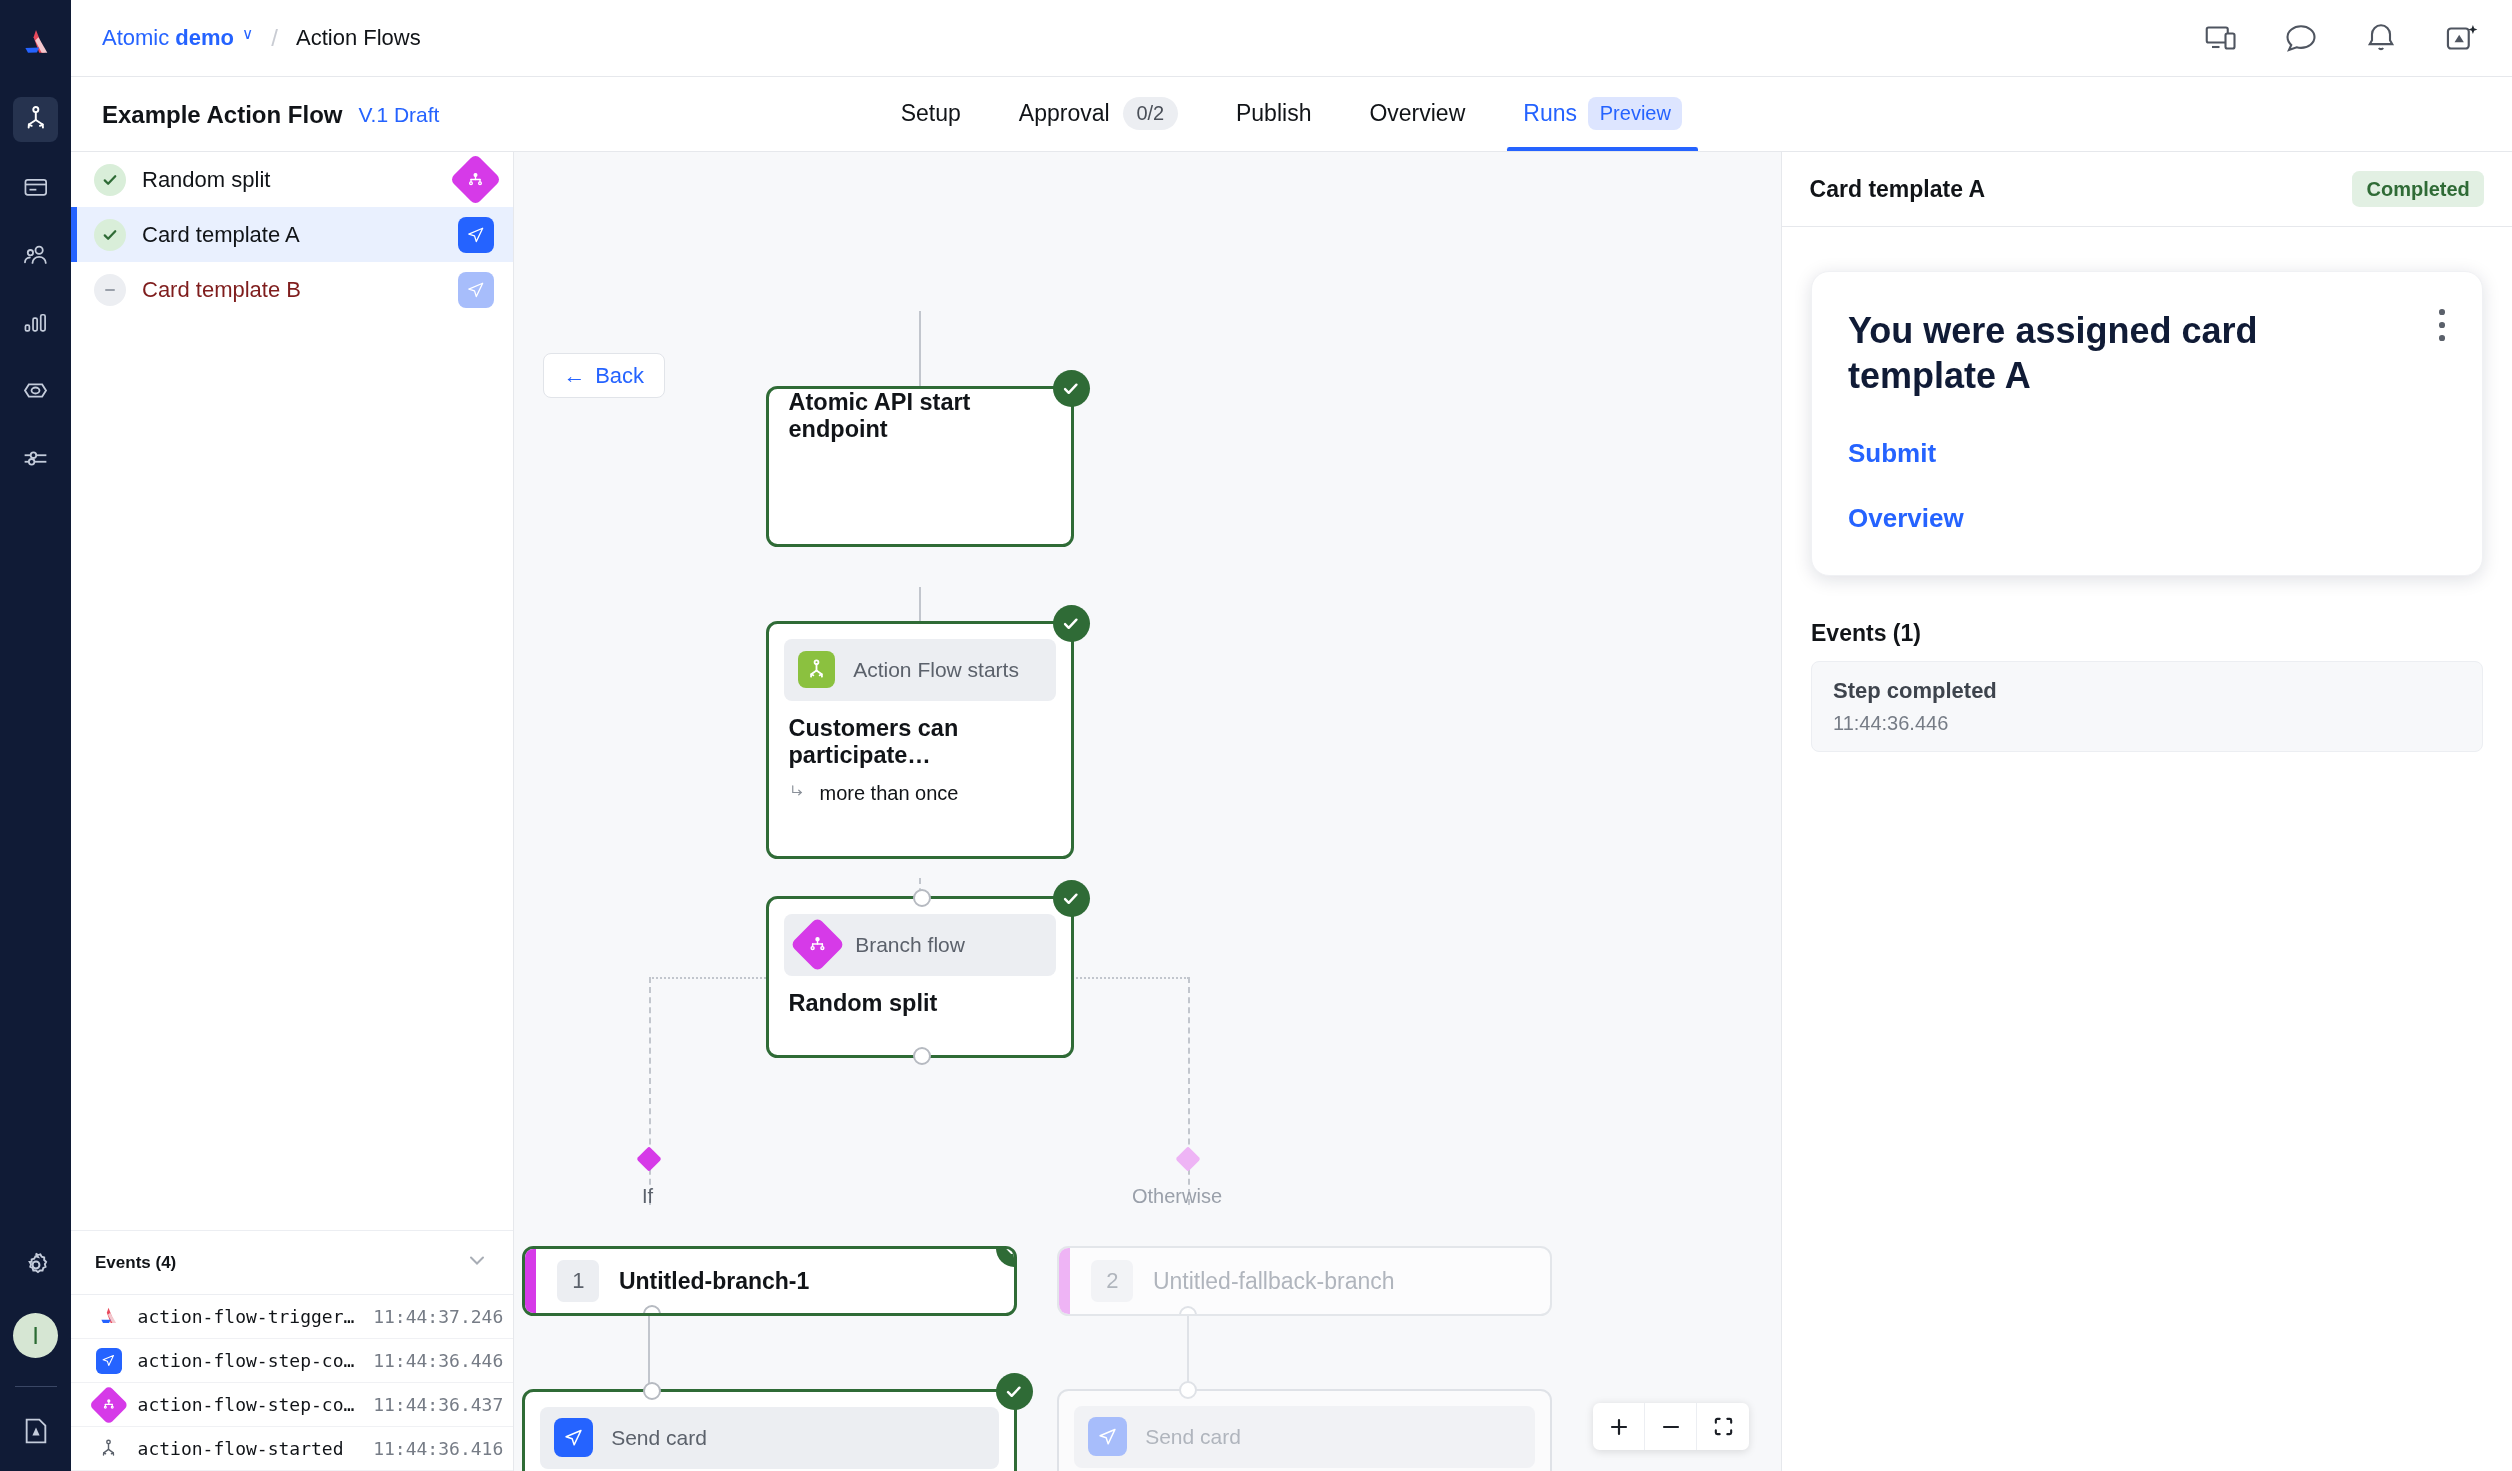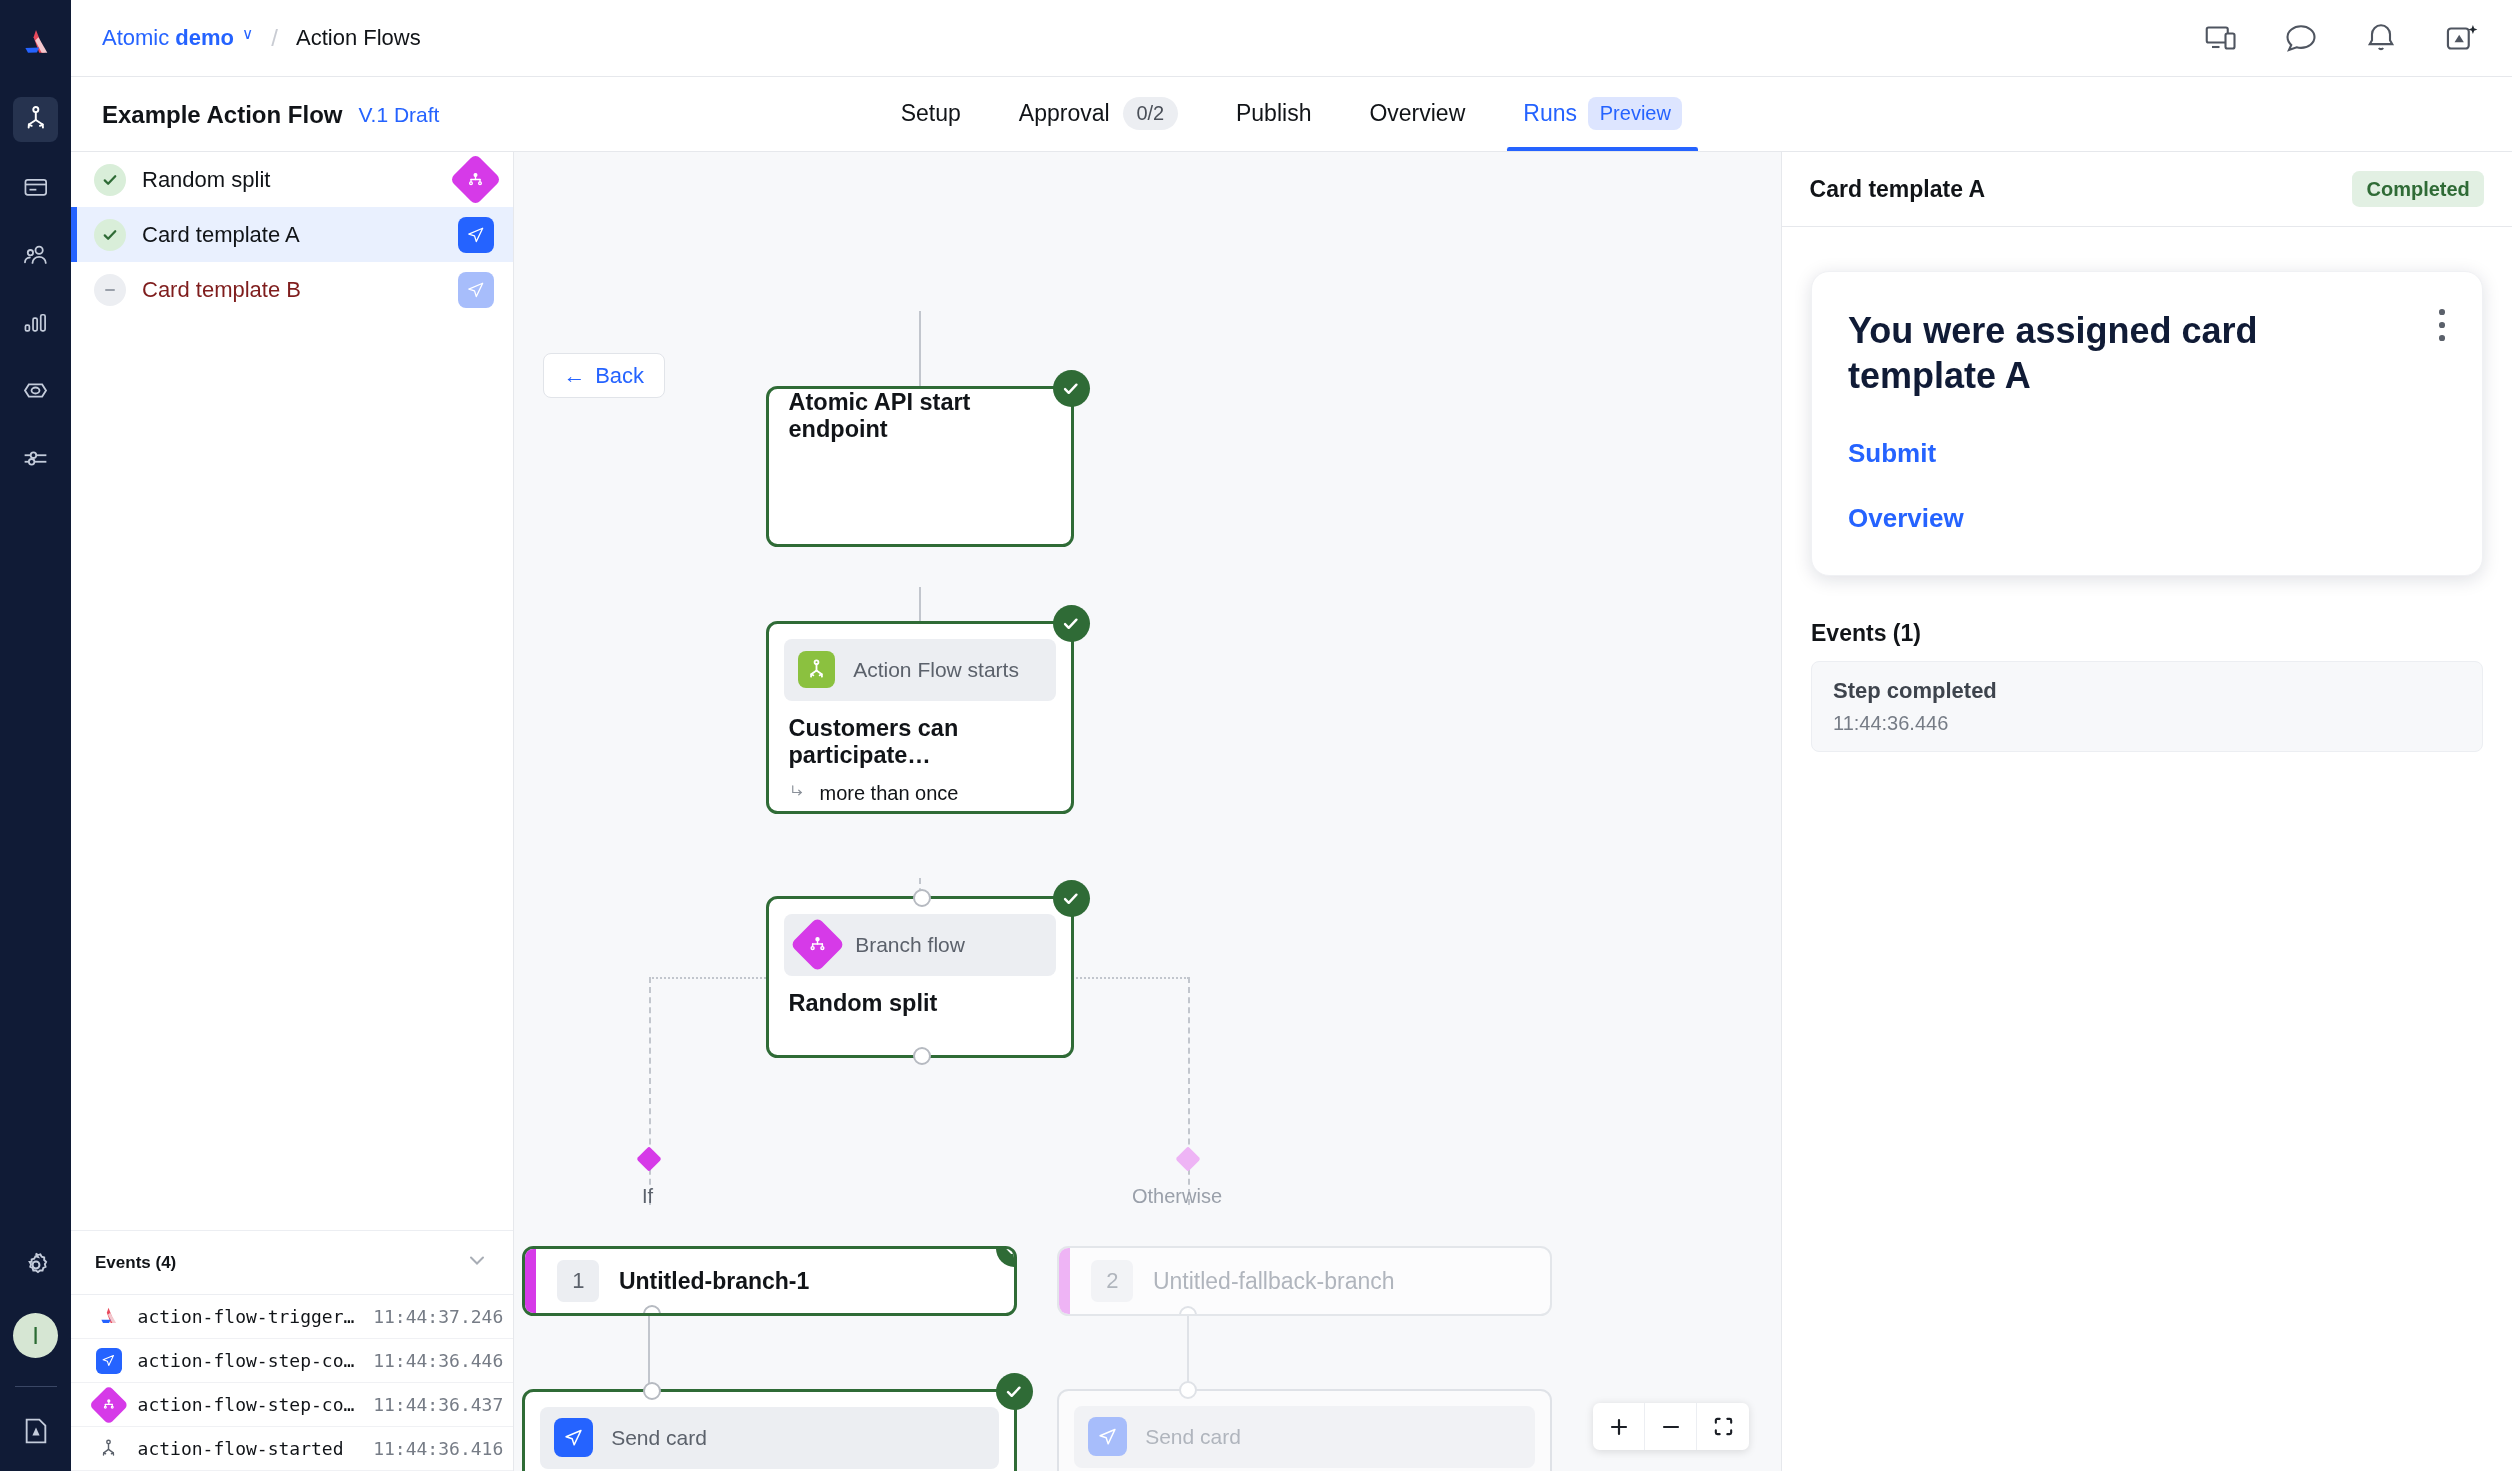--- a/index.html
+++ b/index.html
@@ -562,21 +562,21 @@
 
         <div class="node" style="left:252px; top:234px; width:308px; height:161px;">
           <div class="badge-check">
             <svg width="19.5" height="19.5" viewBox="0 0 24 24" fill="none" stroke="#fff" stroke-width="3" stroke-linecap="round" stroke-linejoin="round">
                 <path d="M5 12.5l4.5 4.5L19 7"></path>
               </svg>
           </div>
           <div class="node-title">Atomic API start endpoint</div>
         </div>
 
-        <div class="node" style="left:252px; top:469px; width:308px; height:193px;">
+        <div class="node" style="left:252px; top:469px; width:308px; height:238px;">
           <div class="badge-check">
             <svg width="19.5" height="19.5" viewBox="0 0 24 24" fill="none" stroke="#fff" stroke-width="3" stroke-linecap="round" stroke-linejoin="round">
                 <path d="M5 12.5l4.5 4.5L19 7"></path>
               </svg>
           </div>
           <div class="node-hdr">
             <span>
               <span style="width:37px;height:37px;background:#8bc13f;border-radius:8px;display:flex;align-items:center;justify-content:center;">
                 <svg width="23" height="23" viewBox="0 0 24 24" fill="none" stroke="#fff" stroke-width="1.9" stroke-linecap="round">
                     <circle cx="12" cy="4.5" r="2"></circle>

